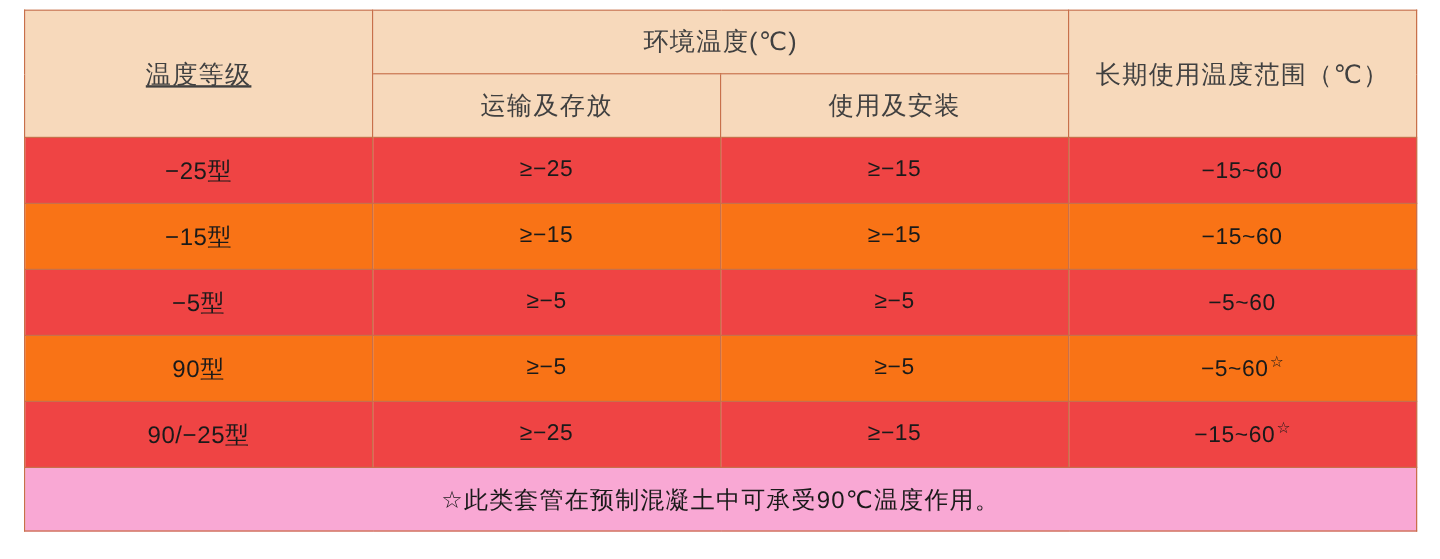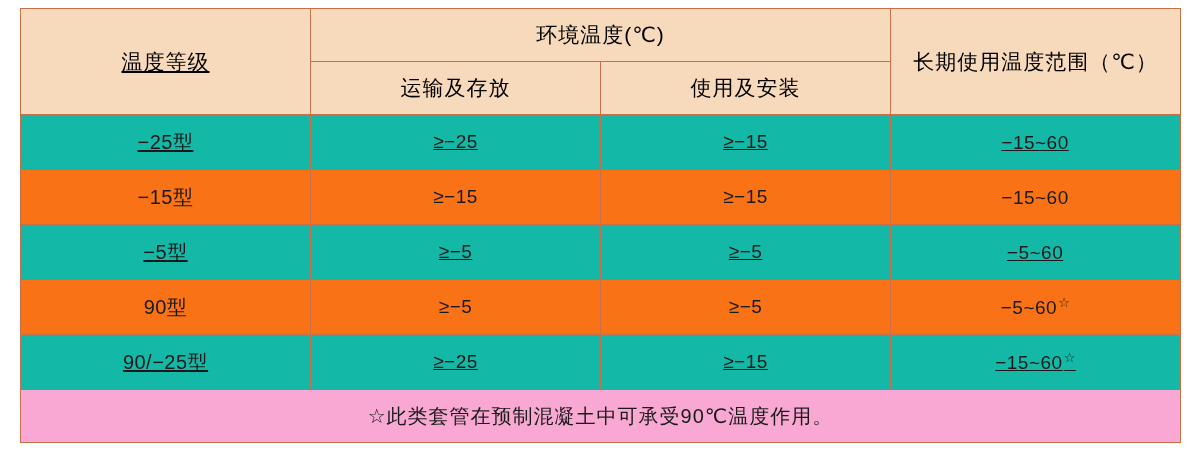--- a/index.html
+++ b/index.html
@@ -36,29 +36,29 @@
   
   col.c1 { width: 290px; }
   col.c2 { width: 290px; }
   col.c3 { width: 290px; }
   col.c4 { width: 290px; }
 
   .head-cell {
     background: #f7d9bb;
     font-size: 21px;
     letter-spacing: 1px;
-    color: #000000;
+    color: #404040;
   }
   .head-cell.level { height: 104px; text-decoration: underline; }
   .head-cell.amb-top { height: 52px; }
   .head-cell.amb-sub { height: 52px; }
   .head-cell.longterm { height: 104px; margin-top: 36px; }
 
   .row-shaded td { background: #f97316; }
-  .row-plain td { background: #14b8a6; text-decoration: underline; }
+  .row-plain td { background: #ef4444; }
 
   .body-cell {
     height: 54px;
     font-size: 20px;
     letter-spacing: 0.5px;
   }
   .body-cell.val {
     font-size: 19px;
   }
   .note-cell {

